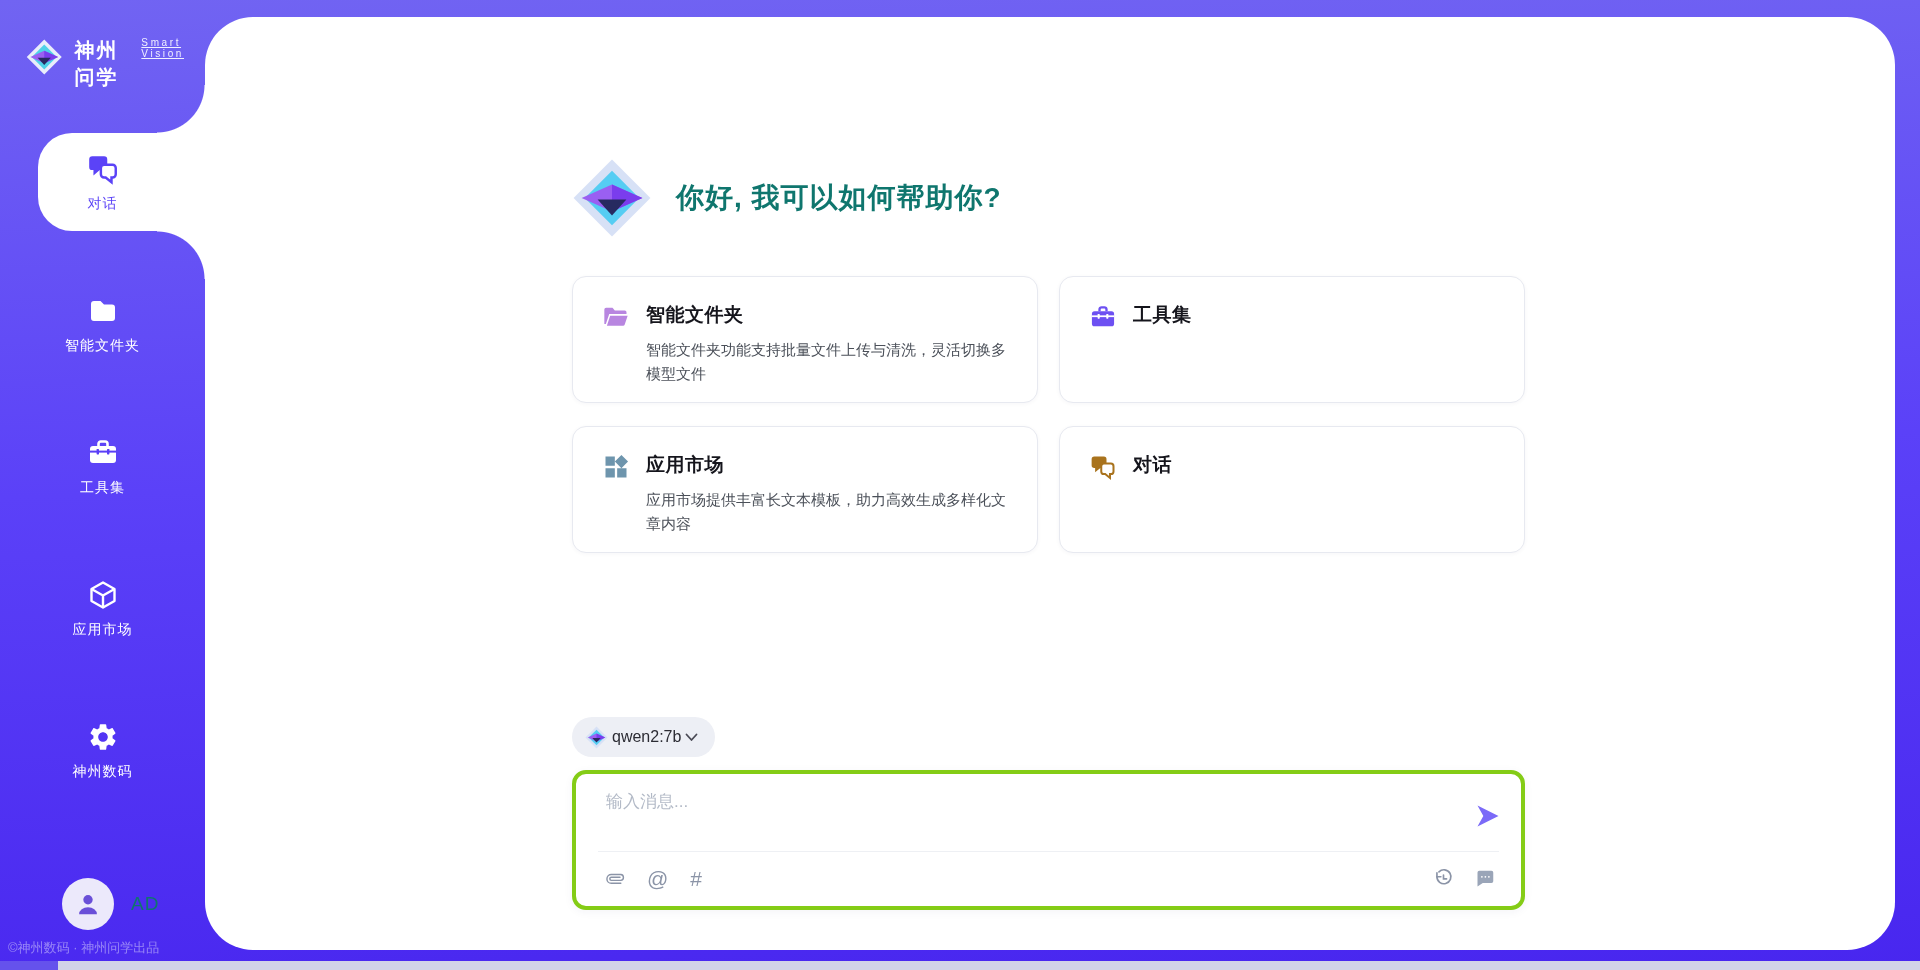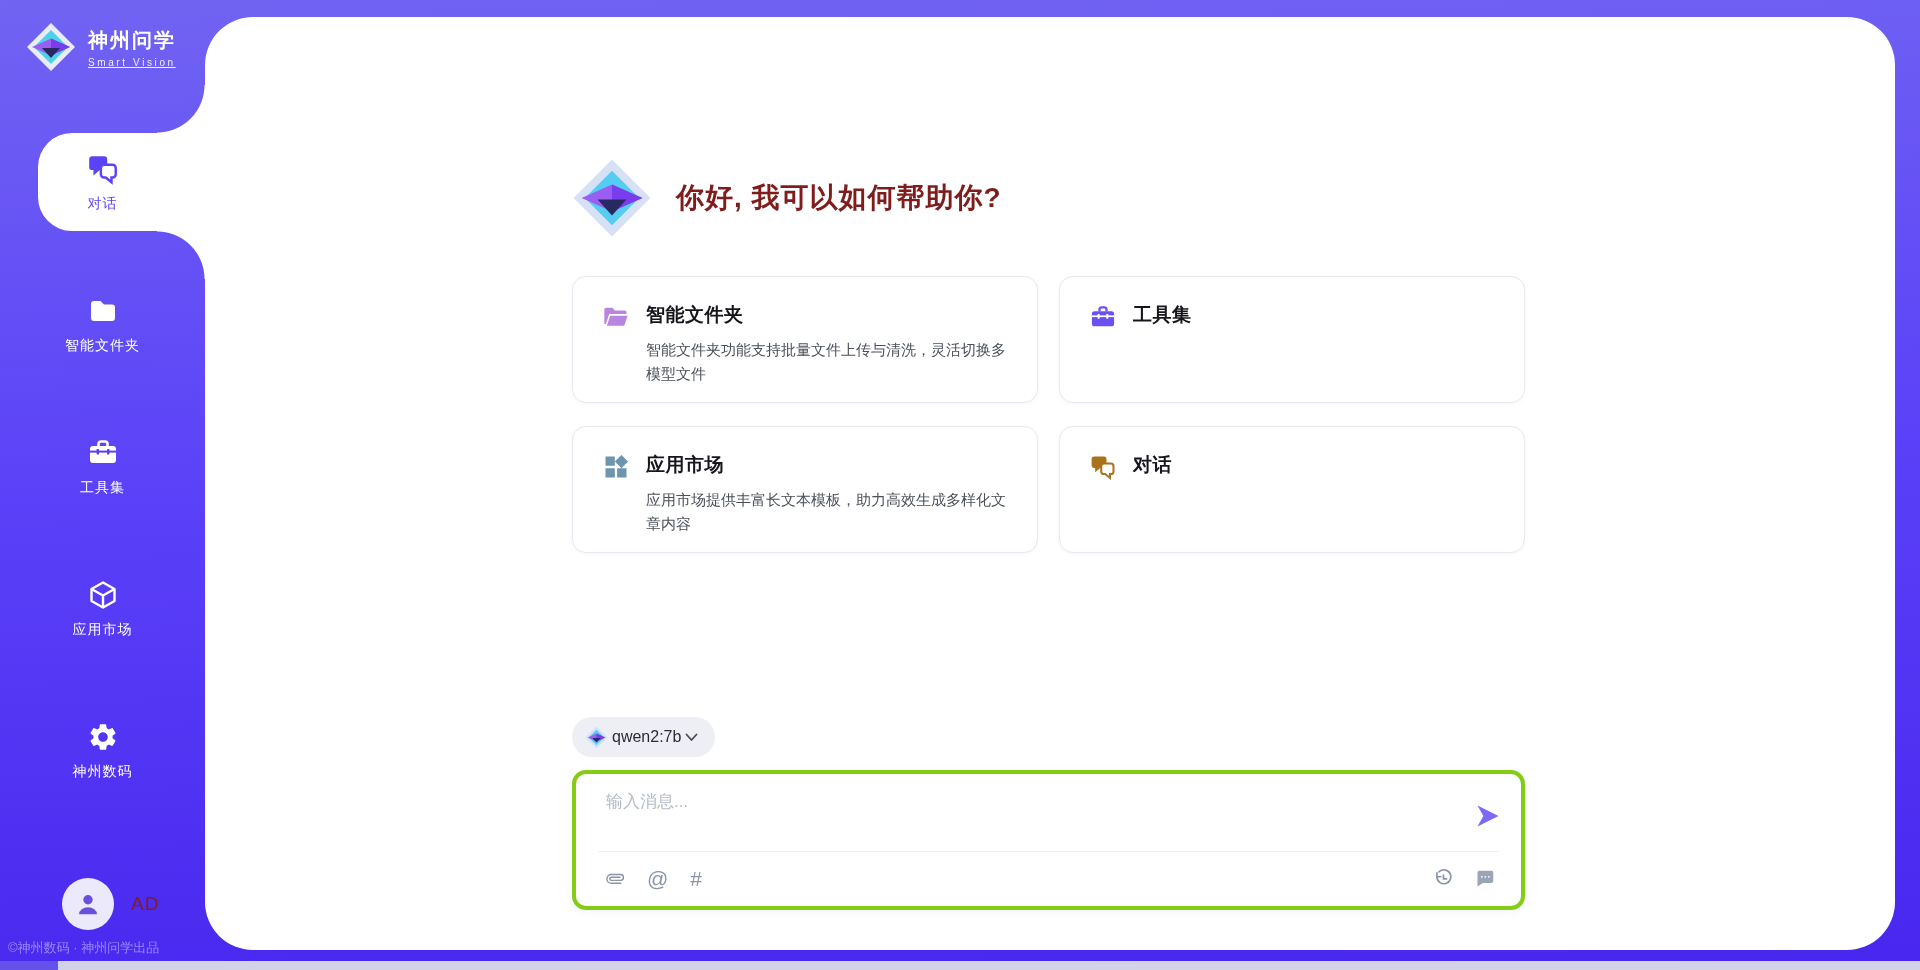--- a/index.html
+++ b/index.html
@@ -7,50 +7,50 @@
   body {
     font-family:"Liberation Sans", sans-serif;
     background:linear-gradient(178deg,#7164f2 0%,#5b41f8 48%,#4826ef 100%);
     position:relative;
   }
 
   
   .sidebar { position:absolute; left:0; top:0; width:205px; height:970px; }
   .logo-row { position:absolute; left:26px; top:22px; display:flex; align-items:center; gap:12px; }
   .logo-row svg { width:50px; height:50px; }
-  .brand-text { display:flex; flex-direction:column; gap:3px; }
+  .brand-text { display:flex; flex-direction:row; gap:3px;margin-top:15px; }
   .brand-name { color:#fff; font-size:20px; font-weight:bold; letter-spacing:2px; }
   .brand-sub { color:#f0efff; font-size:10px; letter-spacing:2.6px;text-decoration:underline; }
 
   .nav { position:absolute; left:0; top:133px; width:205px; display:flex; flex-direction:column; gap:44px; }
   .nav-item { position:relative; width:205px; height:98px; display:flex; flex-direction:column;
               align-items:center; justify-content:center; gap:9px; color:#fff; cursor:pointer; }
   .nav-label { font-size:14px; letter-spacing:1px; position:relative; z-index:2; }
   .nav-icon { position:relative; z-index:2; height:34px; display:flex; align-items:center; }
   .nav-item.active { color:#5b43f7; }
   .tab-bg { position:absolute; left:38px; right:-12px; top:0; bottom:0; background:#fff;
             border-radius:34px 0 0 34px; z-index:1; }
   .wedge { position:absolute; right:0; width:48px; height:48px; z-index:1; }
   .wedge-top { top:-48px; background:radial-gradient(circle 48px at 0 0, rgba(0,0,0,0) 47px, #fff 48px); }
   .wedge-bottom { bottom:-48px; background:radial-gradient(circle 48px at 0 100%, rgba(0,0,0,0) 47px, #fff 48px); }
 
   .user-row { position:absolute; left:62px; bottom:40px; display:flex; align-items:center; gap:17px; cursor:pointer; }
   .avatar { width:52px; height:52px; border-radius:50%; background:#ece9fb; display:flex;
             align-items:center; justify-content:center; }
-  .user-name { color:#7f1d1d; font-size:19px; letter-spacing:1px; }
+  .user-name { color:#0f766e; font-size:19px; letter-spacing:1px; }
   .side-footer { position:absolute; left:8px; bottom:13px; color:rgba(255,255,255,0.42); font-size:13px; white-space:nowrap; }
 
   
   .main-panel { position:absolute; left:205px; top:17px; width:1690px; height:933px;
                 background:#fff; border-radius:48px; }
   .content { position:absolute; left:367px; top:0; width:953px; height:933px; }
 
   .greeting { position:absolute; left:0; top:141px; display:flex; align-items:center; gap:24px; }
   .greeting svg { width:80px; height:80px; }
-  .greeting-text { font-size:28px; font-weight:bold; color:#7f1d1d; letter-spacing:1px; }
+  .greeting-text { font-size:28px; font-weight:bold; color:#0f766e; letter-spacing:1px; }
 
   .cards { position:absolute; left:0; top:259px; width:953px; display:grid;
            grid-template-columns:466px 466px; column-gap:21px; row-gap:23px; }
   .card { height:127px; background:#fff; border:1px solid #e7e9f0; border-radius:14px;
           padding:25px 26px 0 29px; display:flex; gap:16px; cursor:pointer;
           box-shadow:0 1px 4px rgba(25,25,70,0.04); }
   .card-icon { width:28px; height:28px; flex:none; margin-top:1px; }
   .card-title { font-size:19px; font-weight:bold; color:#15151c; margin-bottom:10px; letter-spacing:0.5px; }
   .card-desc { font-size:15px; color:#4b5059; line-height:1.62; }
 

